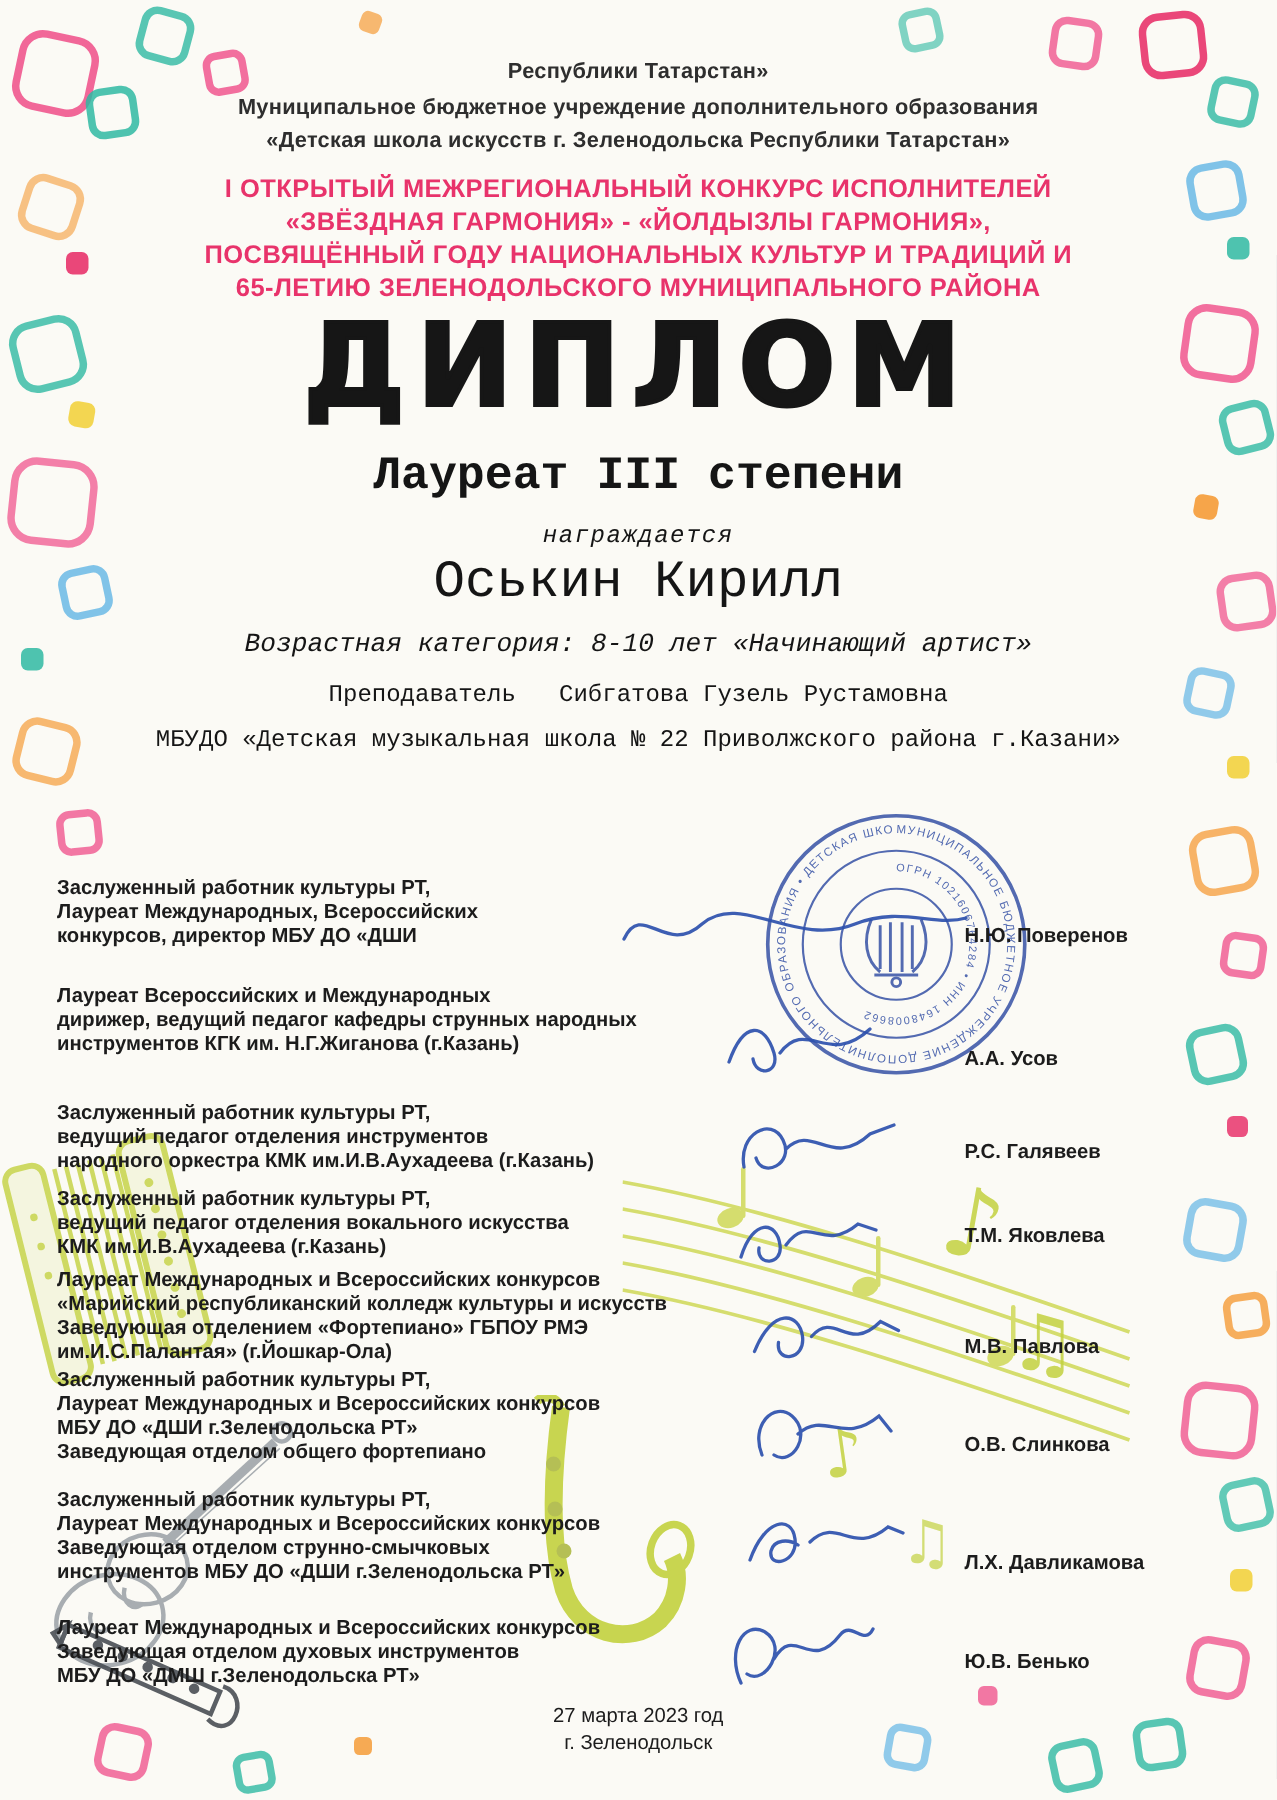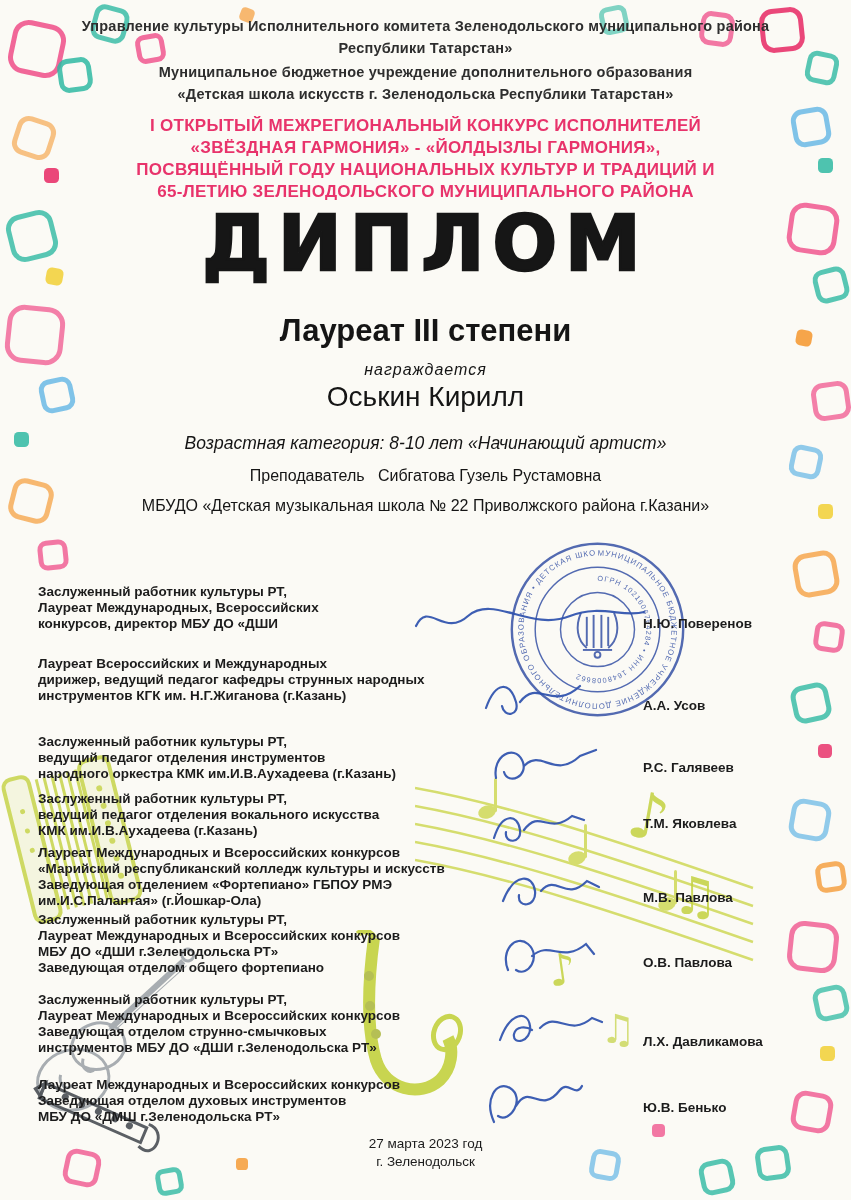--- a/index.html
+++ b/index.html
@@ -6,24 +6,24 @@
   .page{position:relative;width:851px;height:1200px;margin:0 auto;background:#fbfaf5;overflow:hidden;
         font-family:"Liberation Sans",sans-serif;}
   .center{position:absolute;left:0;right:0;text-align:center;}
   
   .hdr{font-weight:bold;font-size:14.5px;color:#2e2e2e;letter-spacing:.2px;z-index:2;}
   
   .contest{font-weight:bold;font-size:17px;color:#e8336b;letter-spacing:.3px;z-index:2;}
   
   .diploma-title{font-family:"DejaVu Sans",sans-serif;font-weight:bold;font-size:76px;line-height:1;
         letter-spacing:8px;color:#161616;-webkit-text-stroke:2.5px #161616;z-index:2;}
-  .serif{font-family:Liberation Sans, sans-serif;color:#151515;z-index:2;margin-top:13px;}
+  .serif{font-family:Liberation Mono, monospace;color:#151515;z-index:2;}
   .award{font-weight:bold;font-size:31px;}
   .presented{font-style:italic;font-size:16px;letter-spacing:1px;}
-  .recipient{font-size:28px;}
+  .recipient{font-size:35px;}
   .category{font-style:italic;font-size:17.5px;}
   .teacher,.school{font-size:16px;}
   
   .sig-block{position:absolute;left:38px;width:470px;z-index:2;}
   .sig-block div{font-weight:bold;font-size:13.5px;line-height:16px;color:#1c1c1c;white-space:nowrap;}
   .sig-name{position:absolute;left:643px;width:200px;font-weight:bold;font-size:13.5px;color:#1c1c1c;z-index:2;}
   
   .footer{font-weight:normal;font-size:13.5px;color:#1c1c1c;z-index:2;}
   
   .sq{position:absolute;border-radius:30%;z-index:0;}
@@ -173,21 +173,20 @@
       <ellipse cx="252" cy="134" rx="9" ry="6.5" transform="rotate(-18 252 134)"></ellipse>
       <rect x="259" y="100" width="3" height="34" rx="1.5"></rect>
     </g>
   </svg>
 
   <span class="note" style="left:628px;top:780px;font-size:64px;transform:rotate(10deg)">♪</span>
   <span class="note" style="left:672px;top:866px;font-size:52px">♫</span>
   <span class="note" style="left:548px;top:944px;font-size:44px;transform:rotate(-8deg)">♪</span>
   <span class="note" style="left:600px;top:1006px;font-size:40px;opacity:.7">♫</span>
 
-  <div class="center hdr" style="top:18px">Управление культуры Исполнительного комитета Зеленодольского муниципального района</div>
   <div class="center hdr" style="top:40px">Республики Татарстан»</div>
   <div class="center hdr" style="top:64px">Муниципальное бюджетное учреждение дополнительного образования</div>
   <div class="center hdr" style="top:86px">«Детская школа искусств г. Зеленодольска Республики Татарстан»</div>
 
   <div class="center contest" style="top:116px">I ОТКРЫТЫЙ МЕЖРЕГИОНАЛЬНЫЙ  КОНКУРС ИСПОЛНИТЕЛЕЙ</div>
   <div class="center contest" style="top:138px">«ЗВЁЗДНАЯ ГАРМОНИЯ» - «ЙОЛДЫЗЛЫ ГАРМОНИЯ»,</div>
   <div class="center contest" style="top:160px">ПОСВЯЩЁННЫЙ ГОДУ НАЦИОНАЛЬНЫХ КУЛЬТУР И ТРАДИЦИЙ И</div>
   <div class="center contest" style="top:182px">65-ЛЕТИЮ ЗЕЛЕНОДОЛЬСКОГО МУНИЦИПАЛЬНОГО РАЙОНА</div>
 
   <div class="center diploma-title" style="top:206px">ДИПЛОМ</div>
@@ -296,20 +295,20 @@
   </svg>
   <svg class="signature" style="left:482px;top:1072px" width="105" height="60" viewBox="0 0 105 60">
     <path d="M12,50 C2,28 14,8 28,16 C44,26 28,52 16,44 M34,34 C48,10 58,44 78,18 C86,8 94,26 100,14"></path>
   </svg>
 
   <div class="sig-name" style="top:616px">Н.Ю. Поверенов</div>
   <div class="sig-name" style="top:698px">А.А. Усов</div>
   <div class="sig-name" style="top:760px">Р.С. Галявеев</div>
   <div class="sig-name" style="top:816px">Т.М. Яковлева</div>
   <div class="sig-name" style="top:890px">М.В. Павлова</div>
-  <div class="sig-name" style="top:955px">О.В. Павлова</div>
+  <div class="sig-name" style="top:955px">О.В. Слинкова</div>
   <div class="sig-name" style="top:1034px">Л.Х. Давликамова</div>
   <div class="sig-name" style="top:1100px">Ю.В. Бенько</div>
 
   <div class="center footer" style="top:1136px">27 марта 2023 год</div>
   <div class="center footer" style="top:1154px">г. Зеленодольск</div>
 
 </div>
 
 </body></html>

